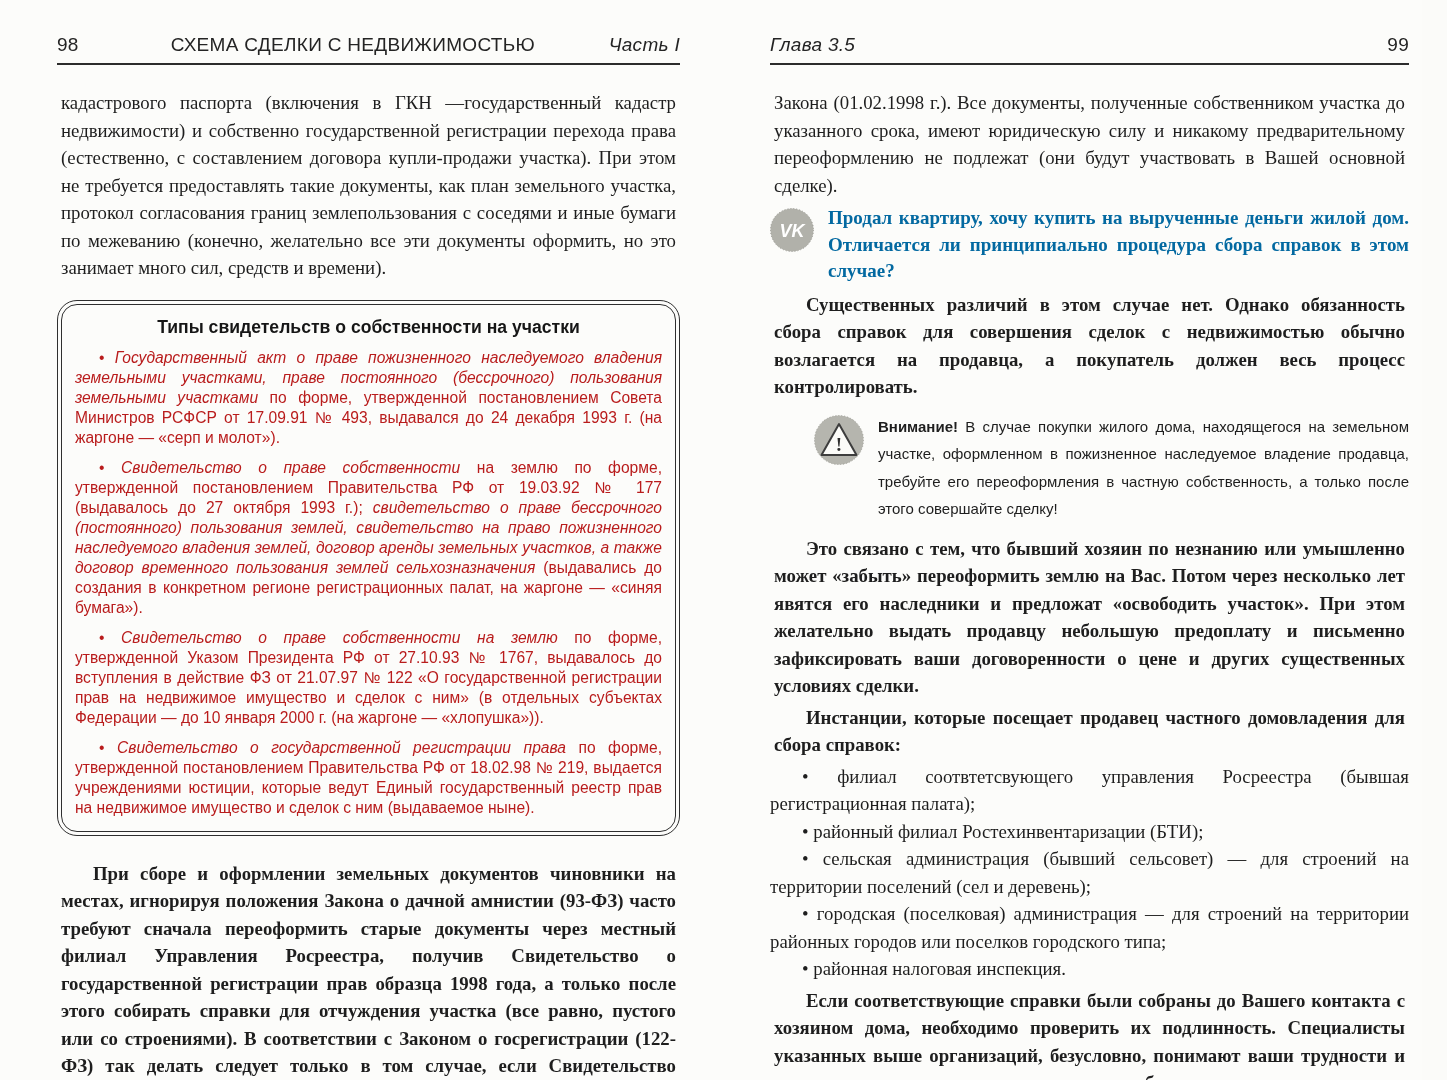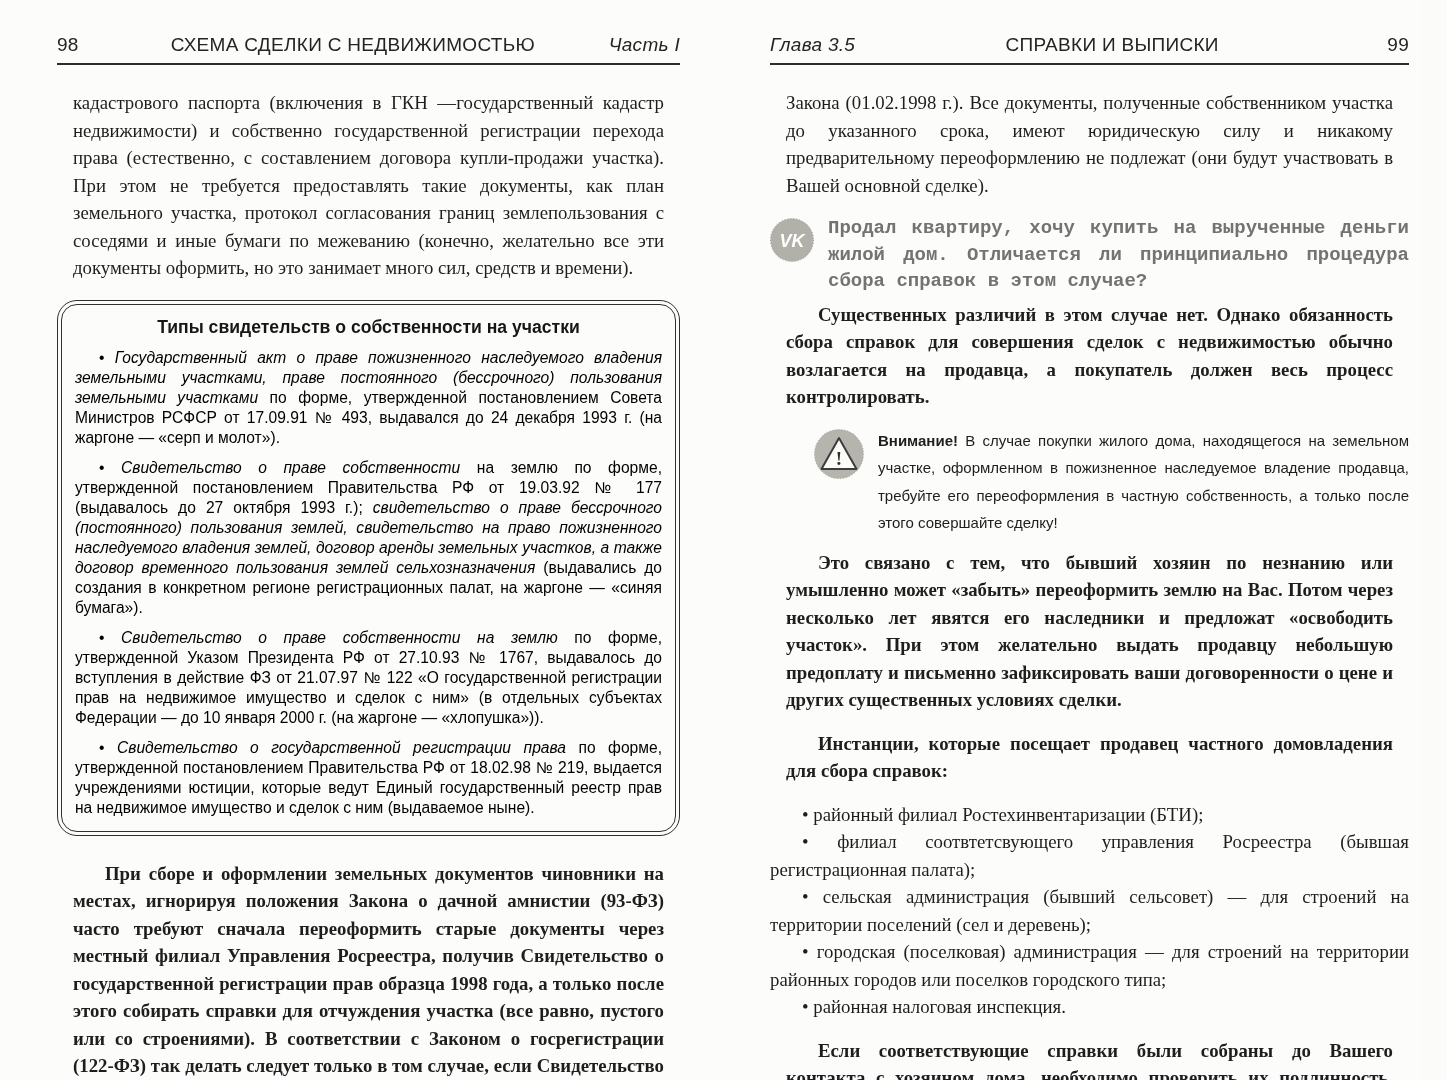--- a/index.html
+++ b/index.html
@@ -26,21 +26,21 @@
   .page-header .hdr-title{flex:1;text-align:center;}
   .hdr-italic{font-style:italic;}
   .hdr-num{min-width:40px;}
   .hdr-num.right{text-align:right;}
 
   
   .body-par{
     font-family:"Liberation Serif",serif;
     font-size:18.8px;line-height:27.5px;
     text-align:justify;
-    margin:16px;
+    margin:4px;
   }
   .indent{text-indent:32px;font-weight:bold;}
   .mt-lg{margin-top:24px;}
   .mt-md{margin-top:12px;}
   .mt-sm{margin-top:6px;}
 
   .seg-i{font-style:italic;}
   .seg-b{font-weight:bold;}
 
   
@@ -58,33 +58,33 @@
   }
   .info-box-title{
     font-family:"Liberation Sans",sans-serif;
     font-weight:bold;font-size:17.6px;
     text-align:center;margin:4px 0 2px 0;color:#161616;
   }
   .info-box-item{
     font-family:"Liberation Sans",sans-serif;
     font-size:15.6px;line-height:20px;
     text-align:justify;text-indent:24px;
-    margin-top:10px;color:#000000;
+    margin-top:10px;color:#b91c1c;
   }
   .info-box-item::before{content:"\2022\00a0";}
 
   
   .question-block{position:relative;margin-top:6px;padding-left:58px;min-height:48px;}
   .q-icon{
     position:absolute;left:0;top:3px;width:44px;height:44px;
   }
   .question-text{
-    font-family:Liberation Mono, monospace;
+    font-family:Liberation Serif, serif;
     font-size:19px;line-height:26.5px;font-weight:bold;
-    text-align:justify;color:#737373;
+    text-align:justify;color:#0369a1;
   }
 
   
   .warning-block{position:relative;margin-top:12px;padding-left:108px;min-height:56px;}
   .w-icon{position:absolute;left:44px;top:2px;width:50px;height:50px;}
   .warning-text{
     font-family:Liberation Sans, sans-serif;
     font-size:15px;line-height:27.5px;
     text-align:justify;
   }
@@ -121,21 +121,20 @@
         <div class="info-box-item"><span class="seg-i">Свидетельство о государственной регистрации права</span><span> по форме, утвержденной постановлением Правительства РФ от 18.02.98 № 219, выдается учреждениями юстиции, которые ведут Единый государственный реестр прав на недвижимое имущество и сделок с ним (выдаваемое ныне).</span></div>
       </div>
     </div>
 
     <p class="body-par indent mt-lg">При сборе и оформлении земельных документов чиновники на местах, игнорируя положения Закона о дачной амнистии (93-ФЗ) часто требуют сначала переоформить старые документы через местный филиал Управления Росреестра, получив Свидетельство о государственной регистрации прав образца 1998 года, а только после этого собирать справки для отчуждения участка (все равно, пустого или со строениями). В соответствии с Законом о госрегистрации (122-ФЗ) так делать следует только в том случае, если Свидетельство старого образца (из перечисленных в начале ответа на вопрос) было выдано после ввода в действие вышеупомянутого</p>
   </div>
 
   <div class="page page-right">
     <div class="page-header">
       <span class="hdr-italic hdr-num">Глава 3.5</span>
-      <span class="hdr-title">СПРАВКИ И ВЫПИСКИ</span>
       <span class="hdr-num right">99</span>
     </div>
 
     <p class="body-par mt-lg">Закона (01.02.1998 г.). Все документы, полученные собственником участка до указанного срока, имеют юридическую силу и никакому предварительному переоформлению не подлежат (они будут участвовать в Вашей основной сделке).</p>
 
     <div class="question-block">
       <span class="q-icon">
         <svg width="44" height="44" viewBox="0 0 44 44">
           <circle cx="22" cy="22" r="21.5" fill="#b1b1aa"></circle>
           <circle cx="22" cy="22" r="21.5" fill="none" stroke="#9a9a93" stroke-width="1" stroke-dasharray="1,2"></circle>
@@ -157,22 +156,22 @@
         </svg>
       </span>
       <div class="warning-text"><span class="seg-b">Внимание!</span><span> В случае покупки жилого дома, находящегося на земельном участке, оформленном в пожизненное наследуемое владение продавца, требуйте его переоформления в частную собственность, а только после этого совершайте сделку!</span></div>
     </div>
 
     <p class="body-par indent mt-md">Это связано с тем, что бывший хозяин по незнанию или умышленно может «забыть» переоформить землю на Вас. Потом через несколько лет явятся его наследники и предложат «освободить участок». При этом желательно выдать продавцу небольшую предоплату и письменно зафиксировать ваши договоренности о цене и других существенных условиях сделки.</p>
 
     <p class="body-par indent">Инстанции, которые посещает продавец частного домовладения для сбора справок:</p>
 
     <ul class="instance-list">
+      <li>филиал соотвтетсвующего управления Росреестра (бывшая регистрационная палата);</li>
       <li>районный филиал Ростехинвентаризации (БТИ);</li>
-      <li>филиал соотвтетсвующего управления Росреестра (бывшая регистрационная палата);</li>
       <li>сельская администрация (бывший сельсовет) — для строений на территории поселений (сел и деревень);</li>
       <li>городская (поселковая) администрация — для строений на территории районных городов или поселков городского типа;</li>
       <li>районная налоговая инспекция.</li>
     </ul>
 
     <p class="body-par indent">Если соответствующие справки были собраны до Вашего контакта с хозяином дома, необходимо проверить их подлинность. Специалисты указанных выше организаций, безусловно, понимают ваши трудности и за весьма умеренную плату проведут необходимую экспертизу ими же выданных документов (или хотя бы подтвердят их подлинность).</p>
   </div>
 
 </div>
 

